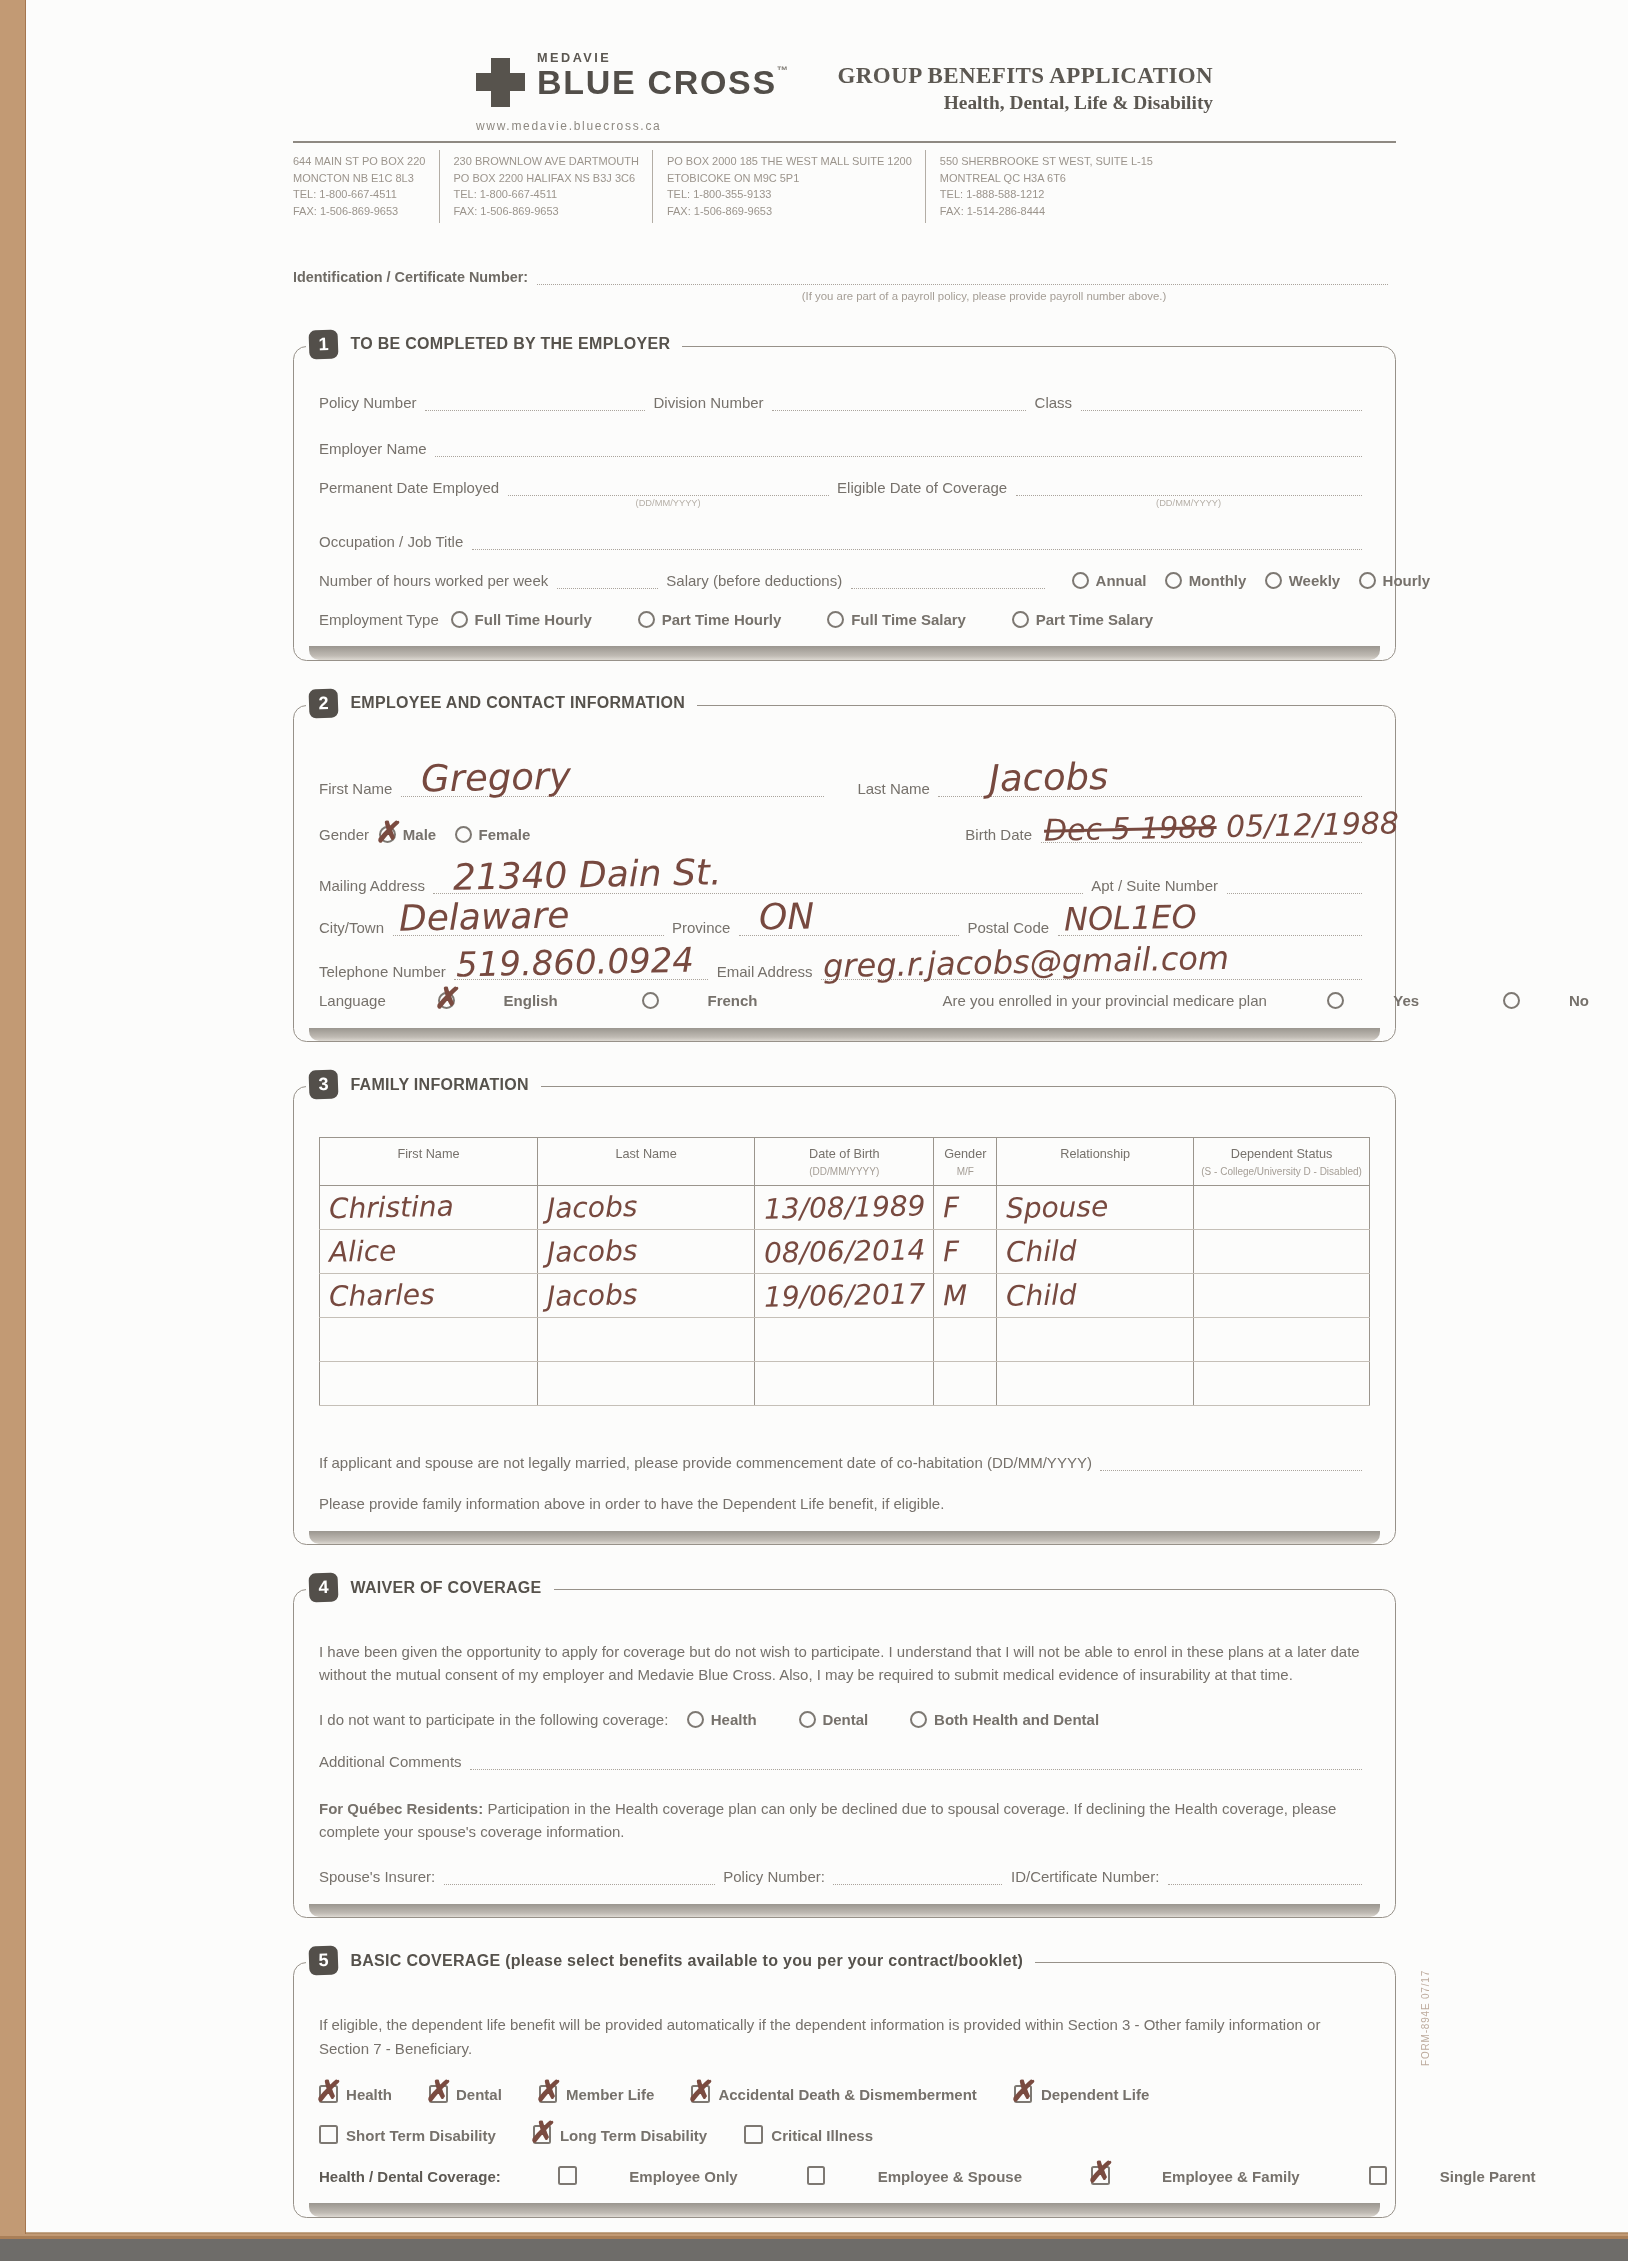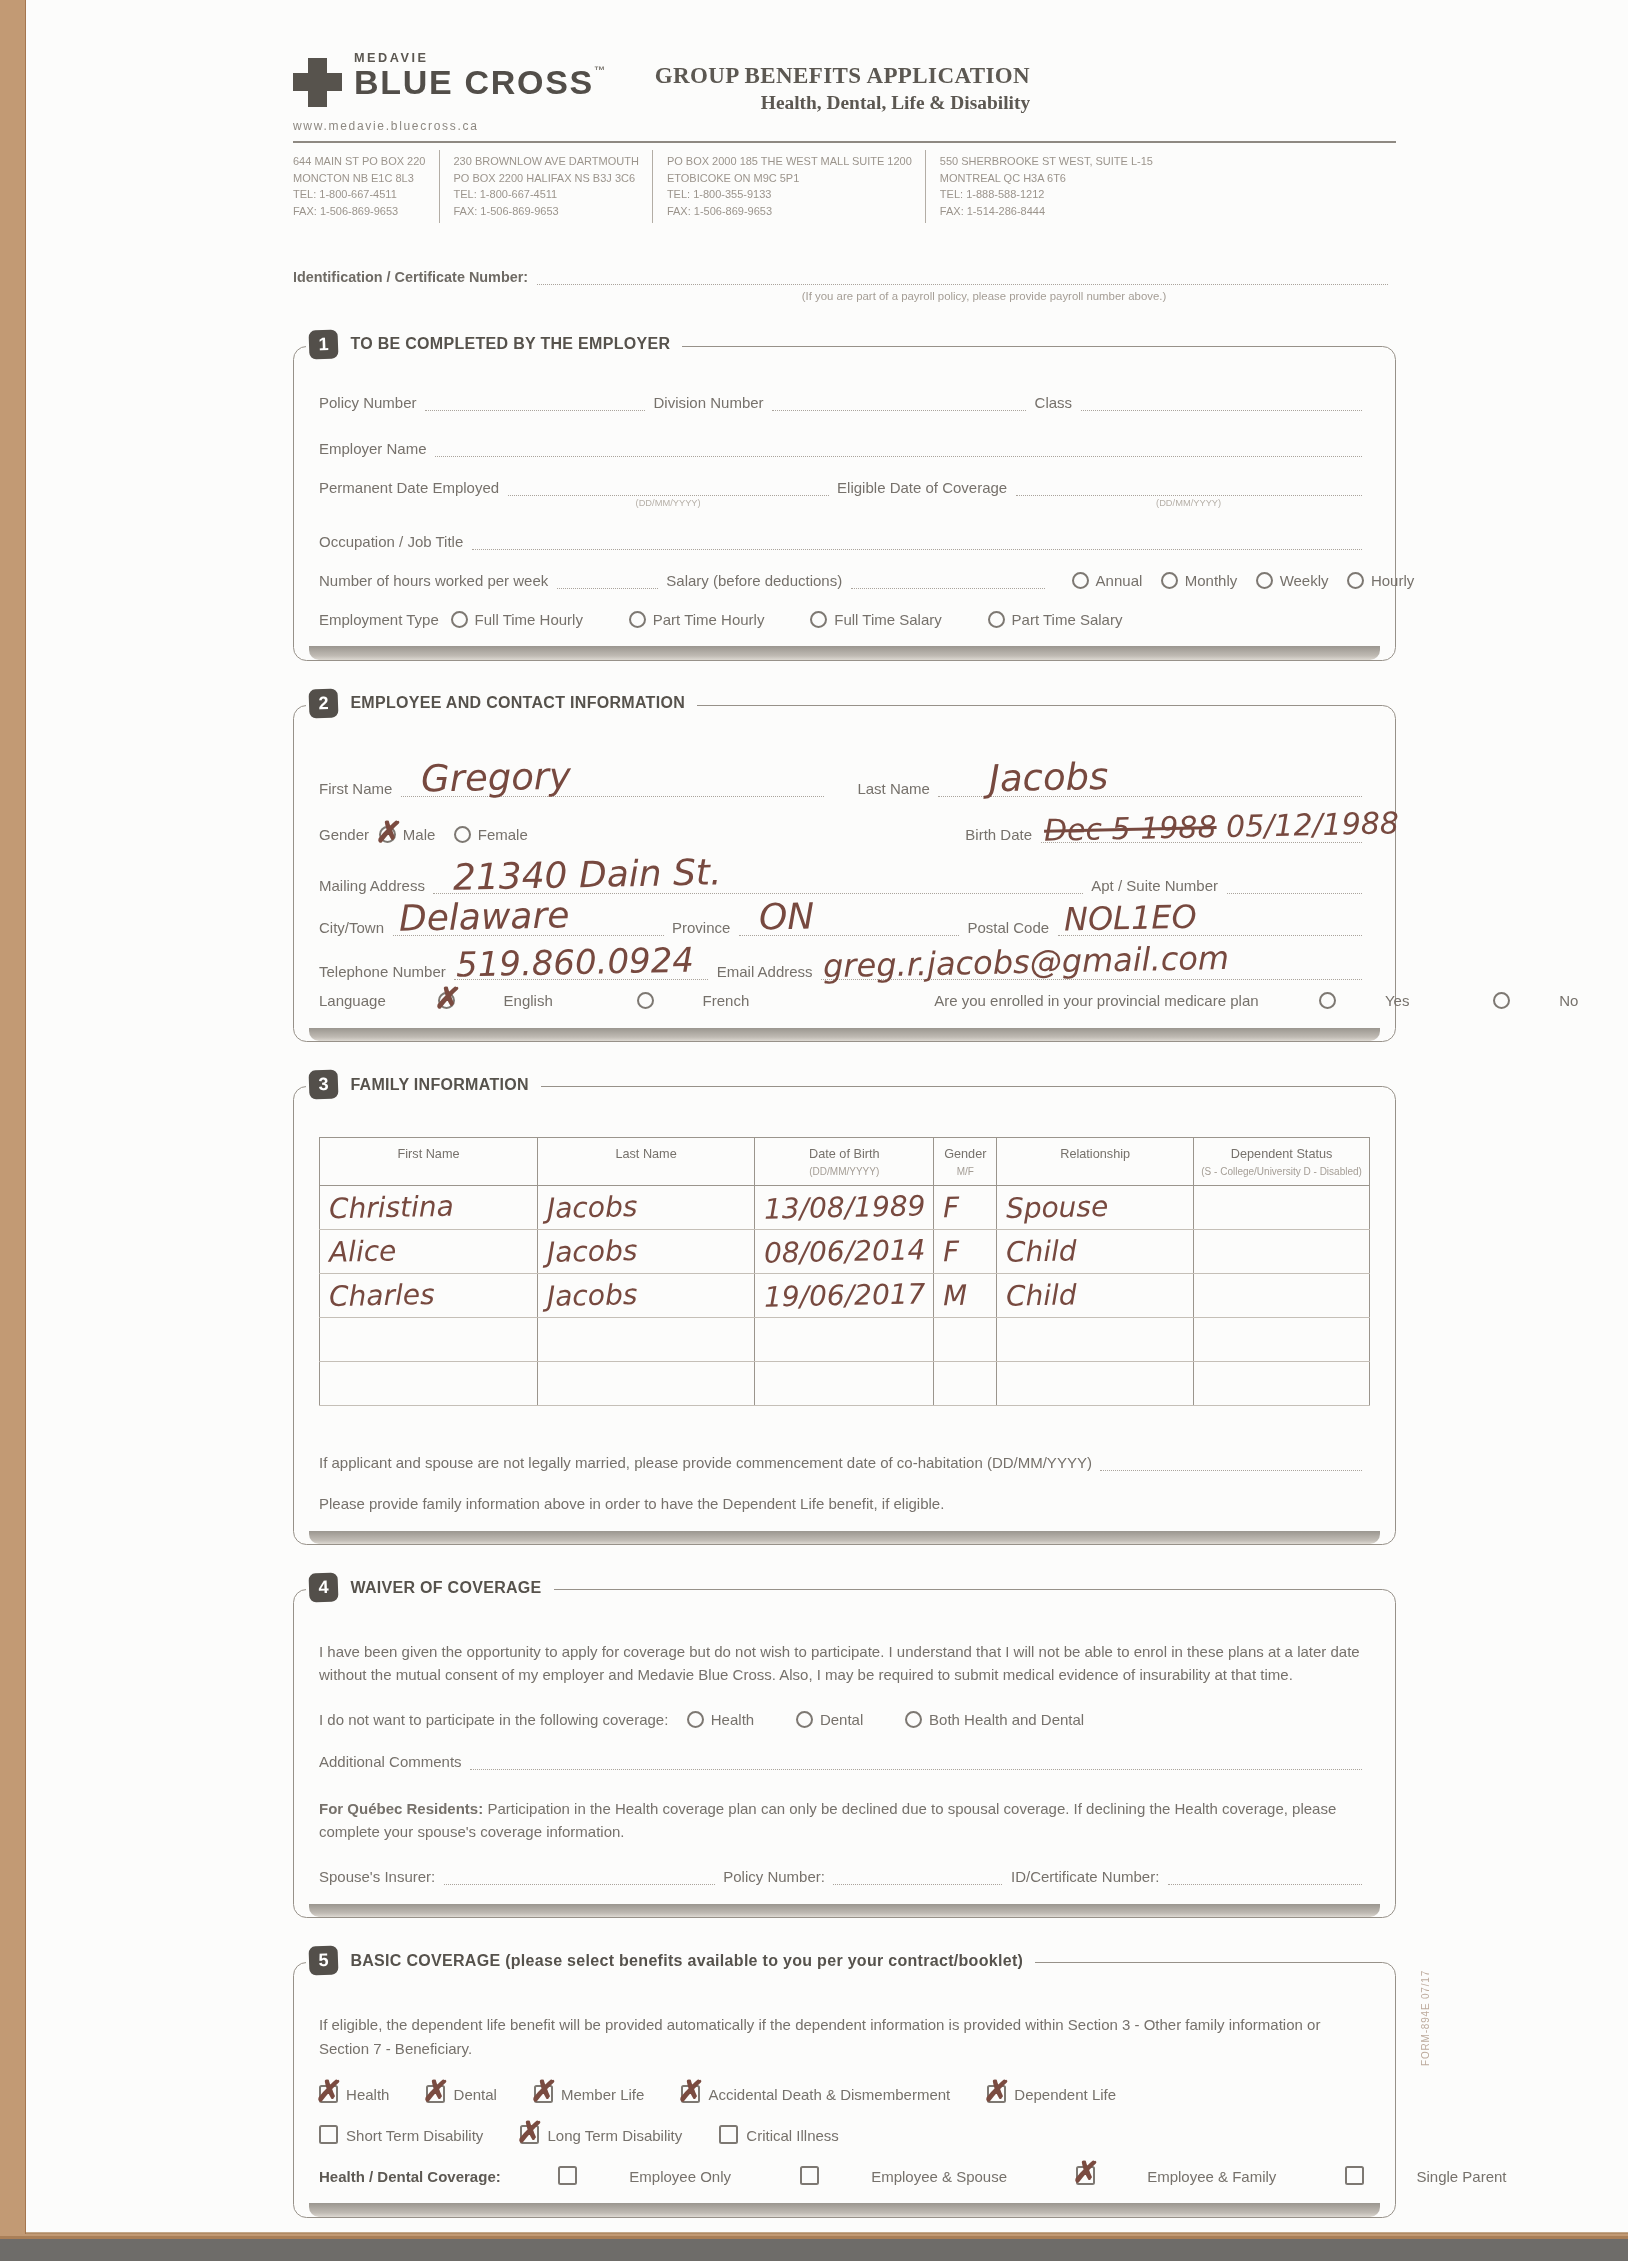--- a/index.html
+++ b/index.html
@@ -15,21 +15,21 @@
     width:1603px; height:2234px;
     background:#fcfcfb;
     border-left:1.7px solid #a5764f;
     box-shadow: inset 0 -1.7px 0 #b08a64;
     overflow:hidden;
   }
   .desk-band { position:absolute; left:0; bottom:0; width:100%; height:25px; background:#6e6c69; border-top:3.4px solid #a97f58; }
   .content { padding:51px 232px 0 267px; position:relative; }
 
   
-  .hdr { display:flex; justify-content:flex-start; align-items:flex-start;gap:48px; }
+  .hdr { display:flex; justify-content:center; align-items:flex-start;gap:48px; }
   .brand { display:flex; gap:12px; }
   .cross { width:49px; height:49px; position:relative; margin-top:6.8px; }
   .cross::before { content:""; position:absolute; left:15px; top:0; width:18.6px; height:49px; background:#57534d; }
   .cross::after  { content:""; position:absolute; left:0; top:15px; width:49px; height:18.6px; background:#57534d; }
   .brand-txt .medavie { font-size:12.7px; font-weight:bold; letter-spacing:2.5px; color:#5b5751; }
   .brand-txt .bc { font-size:34px; font-weight:bold; letter-spacing:1.7px; color:#524e49; line-height:1; }
   .brand-txt .tm { font-size:11px; vertical-align:top; color:#7a766f; }
   .website { font-size:12px; color:#8d8881; letter-spacing:1.7px; margin-top:12px; }
   .hdr-title { text-align:right; color:#5c5852; margin-top:12px;font-family:Liberation Serif, serif; }
   .hdr-title .t1 { font-size:23px; font-weight:bold; letter-spacing:0.4px; }
@@ -56,21 +56,21 @@
   .lab { font-size:15px; color:#76716b; white-space:nowrap; }
   .blab { font-size:15px; font-weight:bold; color:#5d5953; white-space:nowrap; }
   .line { border-bottom:1.7px dotted #aaa49c; height:0.8px; margin:0 8.5px; flex:1; position:relative; }
   .line .sub { position:absolute; top:3.4px; left:50%; transform:translateX(-50%); font-size:9.3px; color:#b5afa7; }
   .w120{flex:0 0 101px;} .w160{flex:0 0 135px;} .w200{flex:0 0 169px;} .w230{flex:0 0 194px;}
   .w260{flex:0 0 220px;} .w300{flex:0 0 254px;} .w320{flex:0 0 271px;} .w380{flex:0 0 321px;}
 
   .radio { width:17px; height:17px; border:2.5px solid #7d7872; border-radius:50%; display:inline-block; flex:0 0 auto; margin:0 6.8px 0 18.6px; position:relative; }
   .cb { width:18.6px; height:18.6px; border:2.1px solid #7d7872; border-radius:2.5px; display:inline-block; flex:0 0 auto; margin:0 8.5px 0 0; position:relative; }
   .checked::after { content:"\2717"; position:absolute; left:-5px; top:-13.5px; font-size:31px; color:#7a4b40; font-weight:bold; transform:rotate(6deg); }
-  .opt { font-size:15px; color:#76716b; white-space:nowrap; }
+  .opt { font-size:15px; color:#76716b; white-space:nowrap;font-weight:bold; }
 
   
   .hand {
     font-family:"DejaVu Sans", sans-serif; font-style:italic;
     color:#77493f; transform:rotate(-1.2deg);
     display:inline-block; line-height:.9;
   }
   .fill { position:relative; }
   .fill .hand { position:absolute; bottom:1.7px; left:20px; white-space:nowrap; }
   .struck { text-decoration:line-through; text-decoration-thickness:3.4px; }

